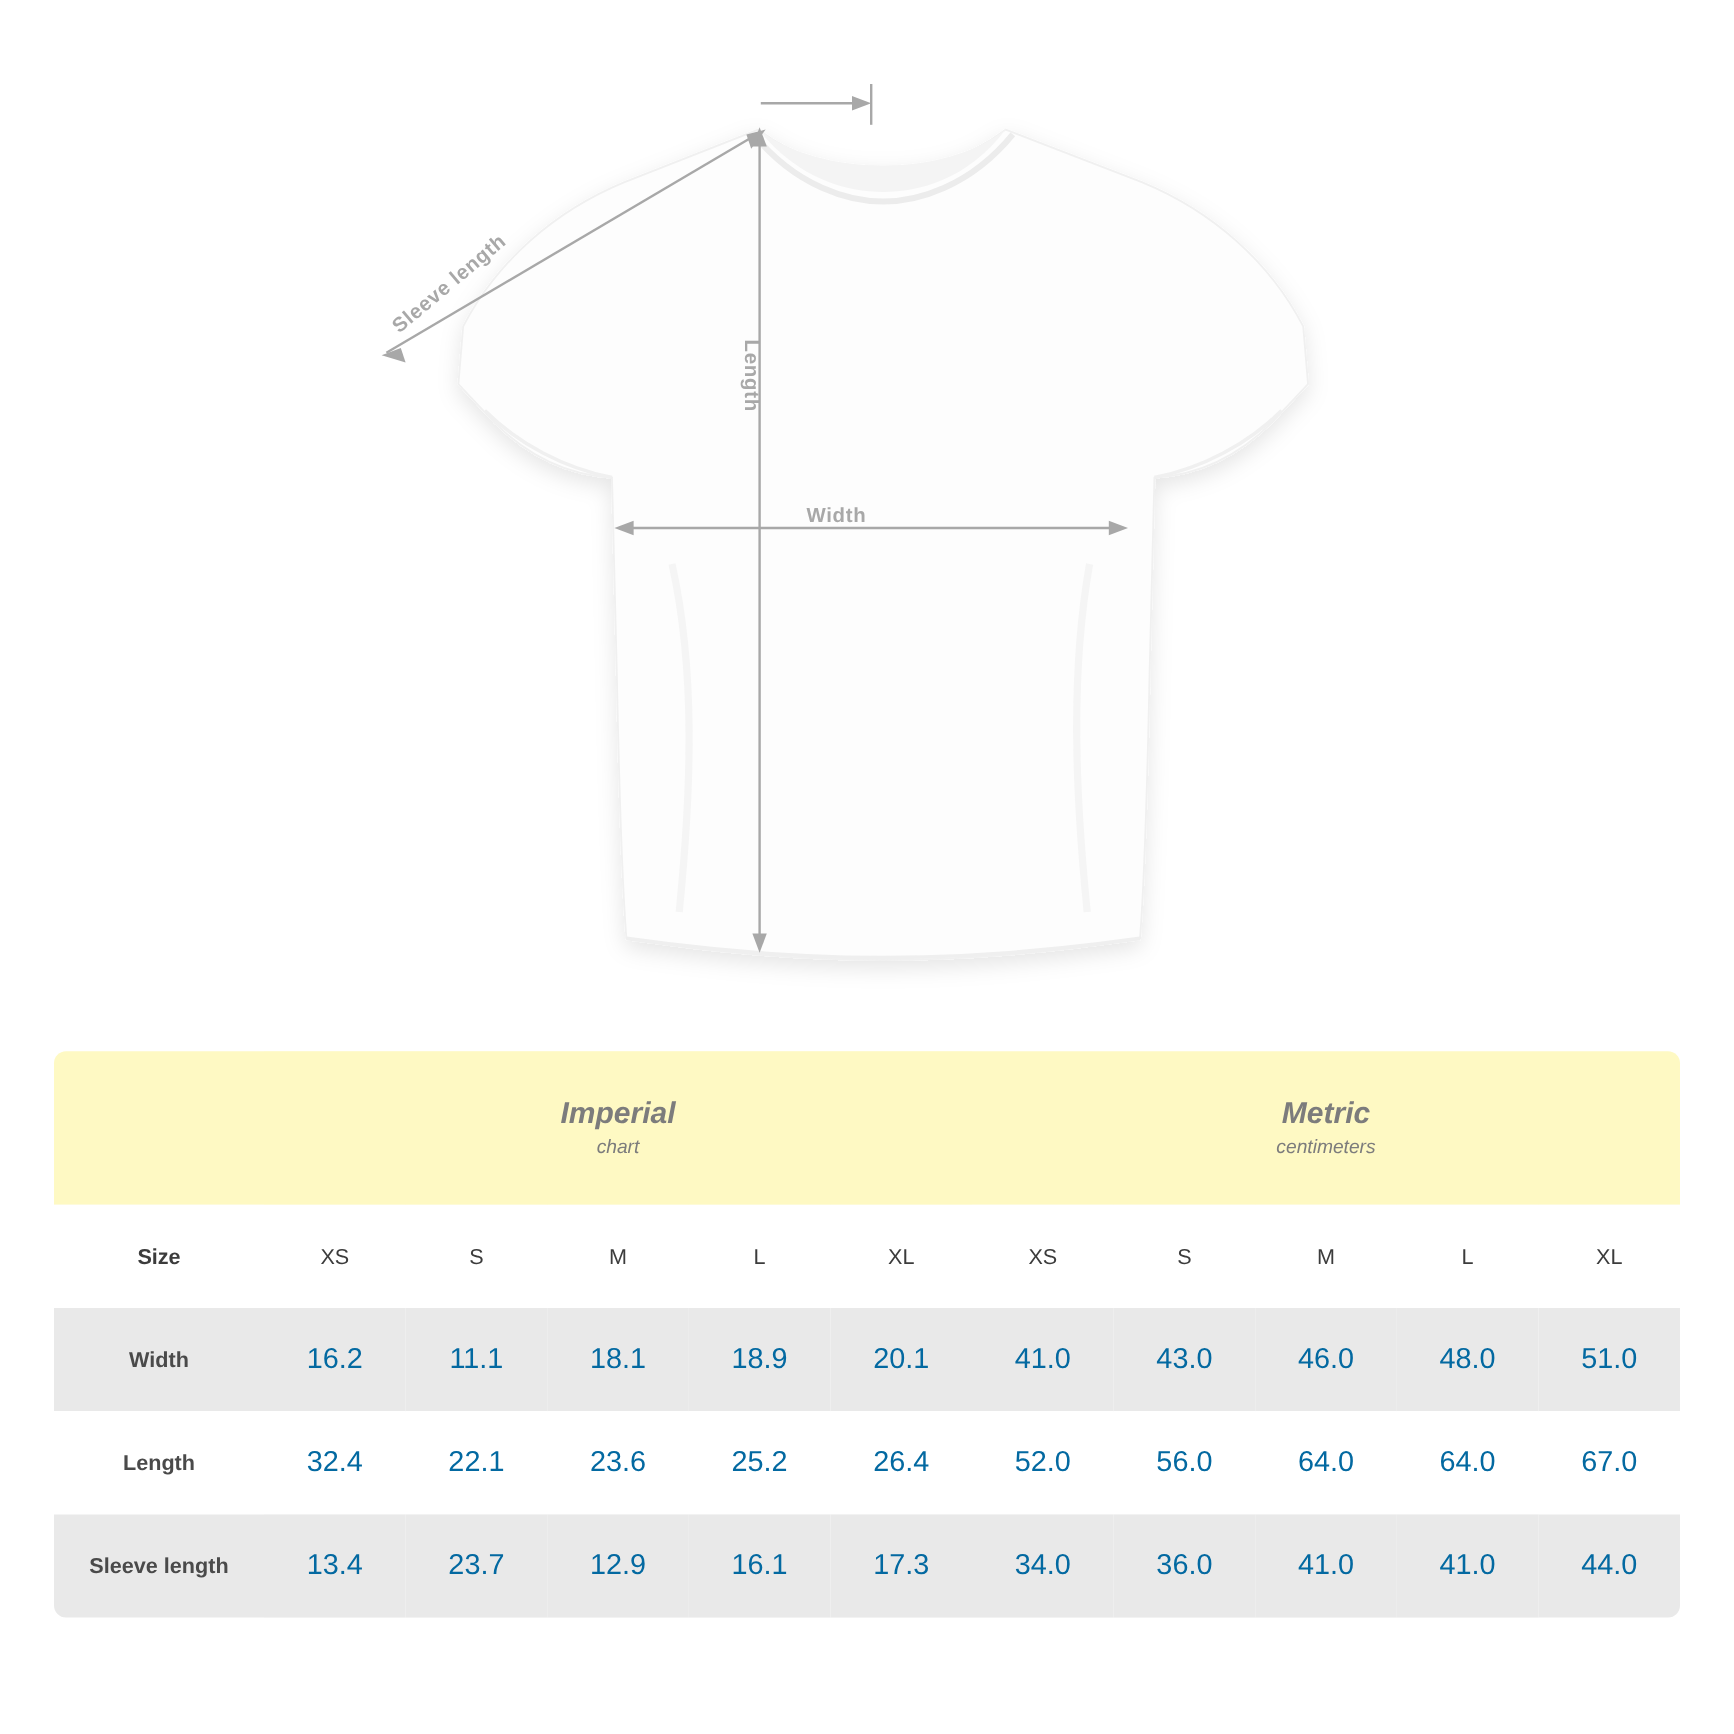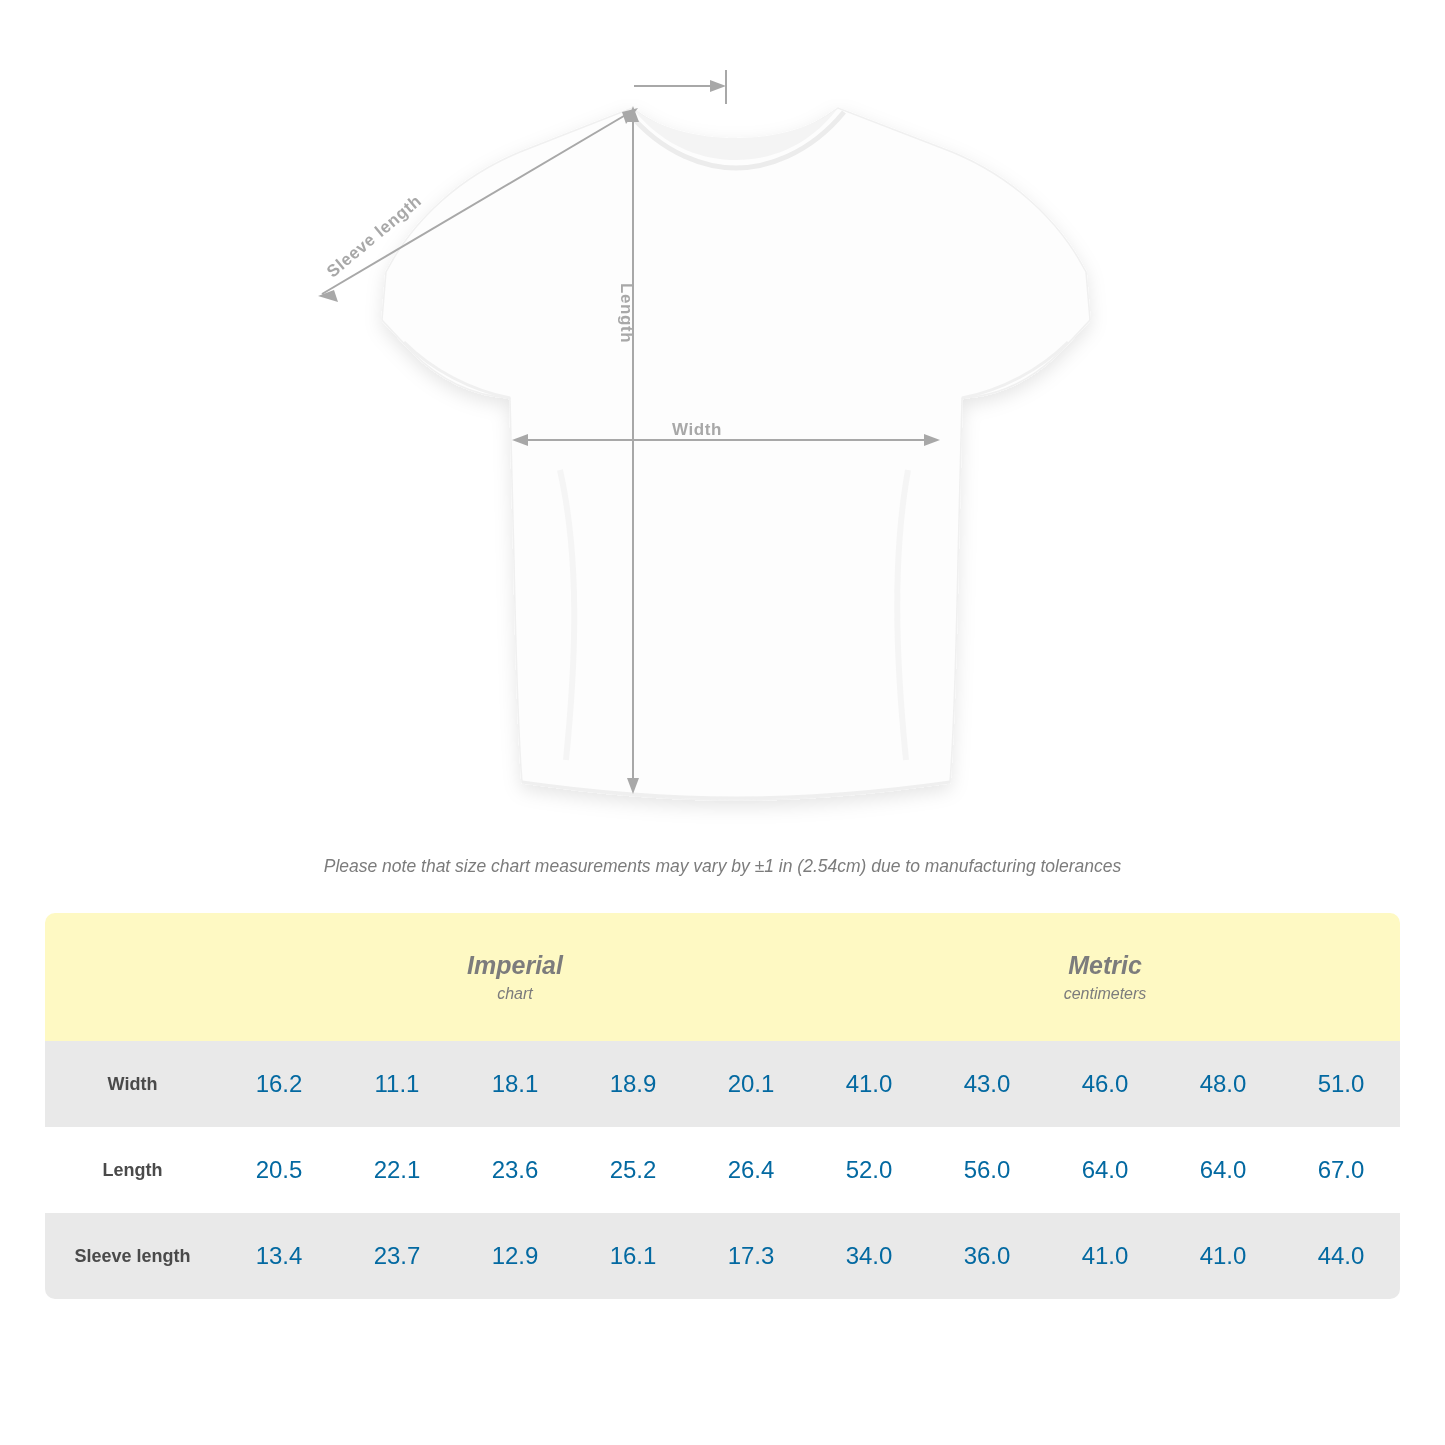--- a/index.html
+++ b/index.html
@@ -192,21 +192,20 @@
       <line x1="726" y1="70" x2="726" y2="104"></line>
     </g>
   </svg>
 
   <div class="dim-label lbl-length">Length</div>
   <div class="dim-label lbl-width">Width</div>
   <div class="dim-label lbl-sleeve">Sleeve length</div>
 </div>
 
 <div class="title-wrap">
-  <p class="chart-note">Please note that size chart measurements may vary by ±1 in (2.54cm) due to manufacturing tolerances</p>
 </div>
 
 <div class="table-wrap">
   <table class="size-table">
     <colgroup>
       <col class="c-label">
       <col>
         <col>
         <col>
         <col>
@@ -223,38 +222,51 @@
         <td class="unit-cell" colspan="5">
           <div class="unit-title">Imperial</div>
           <div class="unit-sub">chart</div>
         </td>
         <td class="unit-cell" colspan="5">
           <div class="unit-title">Metric</div>
           <div class="unit-sub">centimeters</div>
         </td>
       </tr>
 
+      <tr class="hdr-row">
+        <td class="row-head-cell">Size</td>
+        <td class="plain">XS</td>
+        <td class="plain">S</td>
+        <td class="plain">M</td>
+        <td class="plain">L</td>
+        <td class="plain">XL</td>
+        <td class="plain">XS</td>
+        <td class="plain">S</td>
+        <td class="plain">M</td>
+        <td class="plain">L</td>
+        <td class="plain">XL</td>
+      </tr>
 
       <tr class="data-row">
         <td class="row-label shade">Width</td>
         <td class="shade">16.2</td>
         <td class="shade">11.1</td>
         <td class="shade">18.1</td>
         <td class="shade">18.9</td>
         <td class="shade">20.1</td>
         <td class="shade">41.0</td>
         <td class="shade">43.0</td>
         <td class="shade">46.0</td>
         <td class="shade">48.0</td>
         <td class="shade">51.0</td>
       </tr>
 
       <tr class="data-row">
         <td class="row-label plain">Length</td>
-        <td class="plain">20.5</td>
+        <td class="plain">32.4</td>
         <td class="plain">22.1</td>
         <td class="plain">23.6</td>
         <td class="plain">25.2</td>
         <td class="plain">26.4</td>
         <td class="plain">52.0</td>
         <td class="plain">56.0</td>
         <td class="plain">64.0</td>
         <td class="plain">64.0</td>
         <td class="plain">67.0</td>
       </tr>

